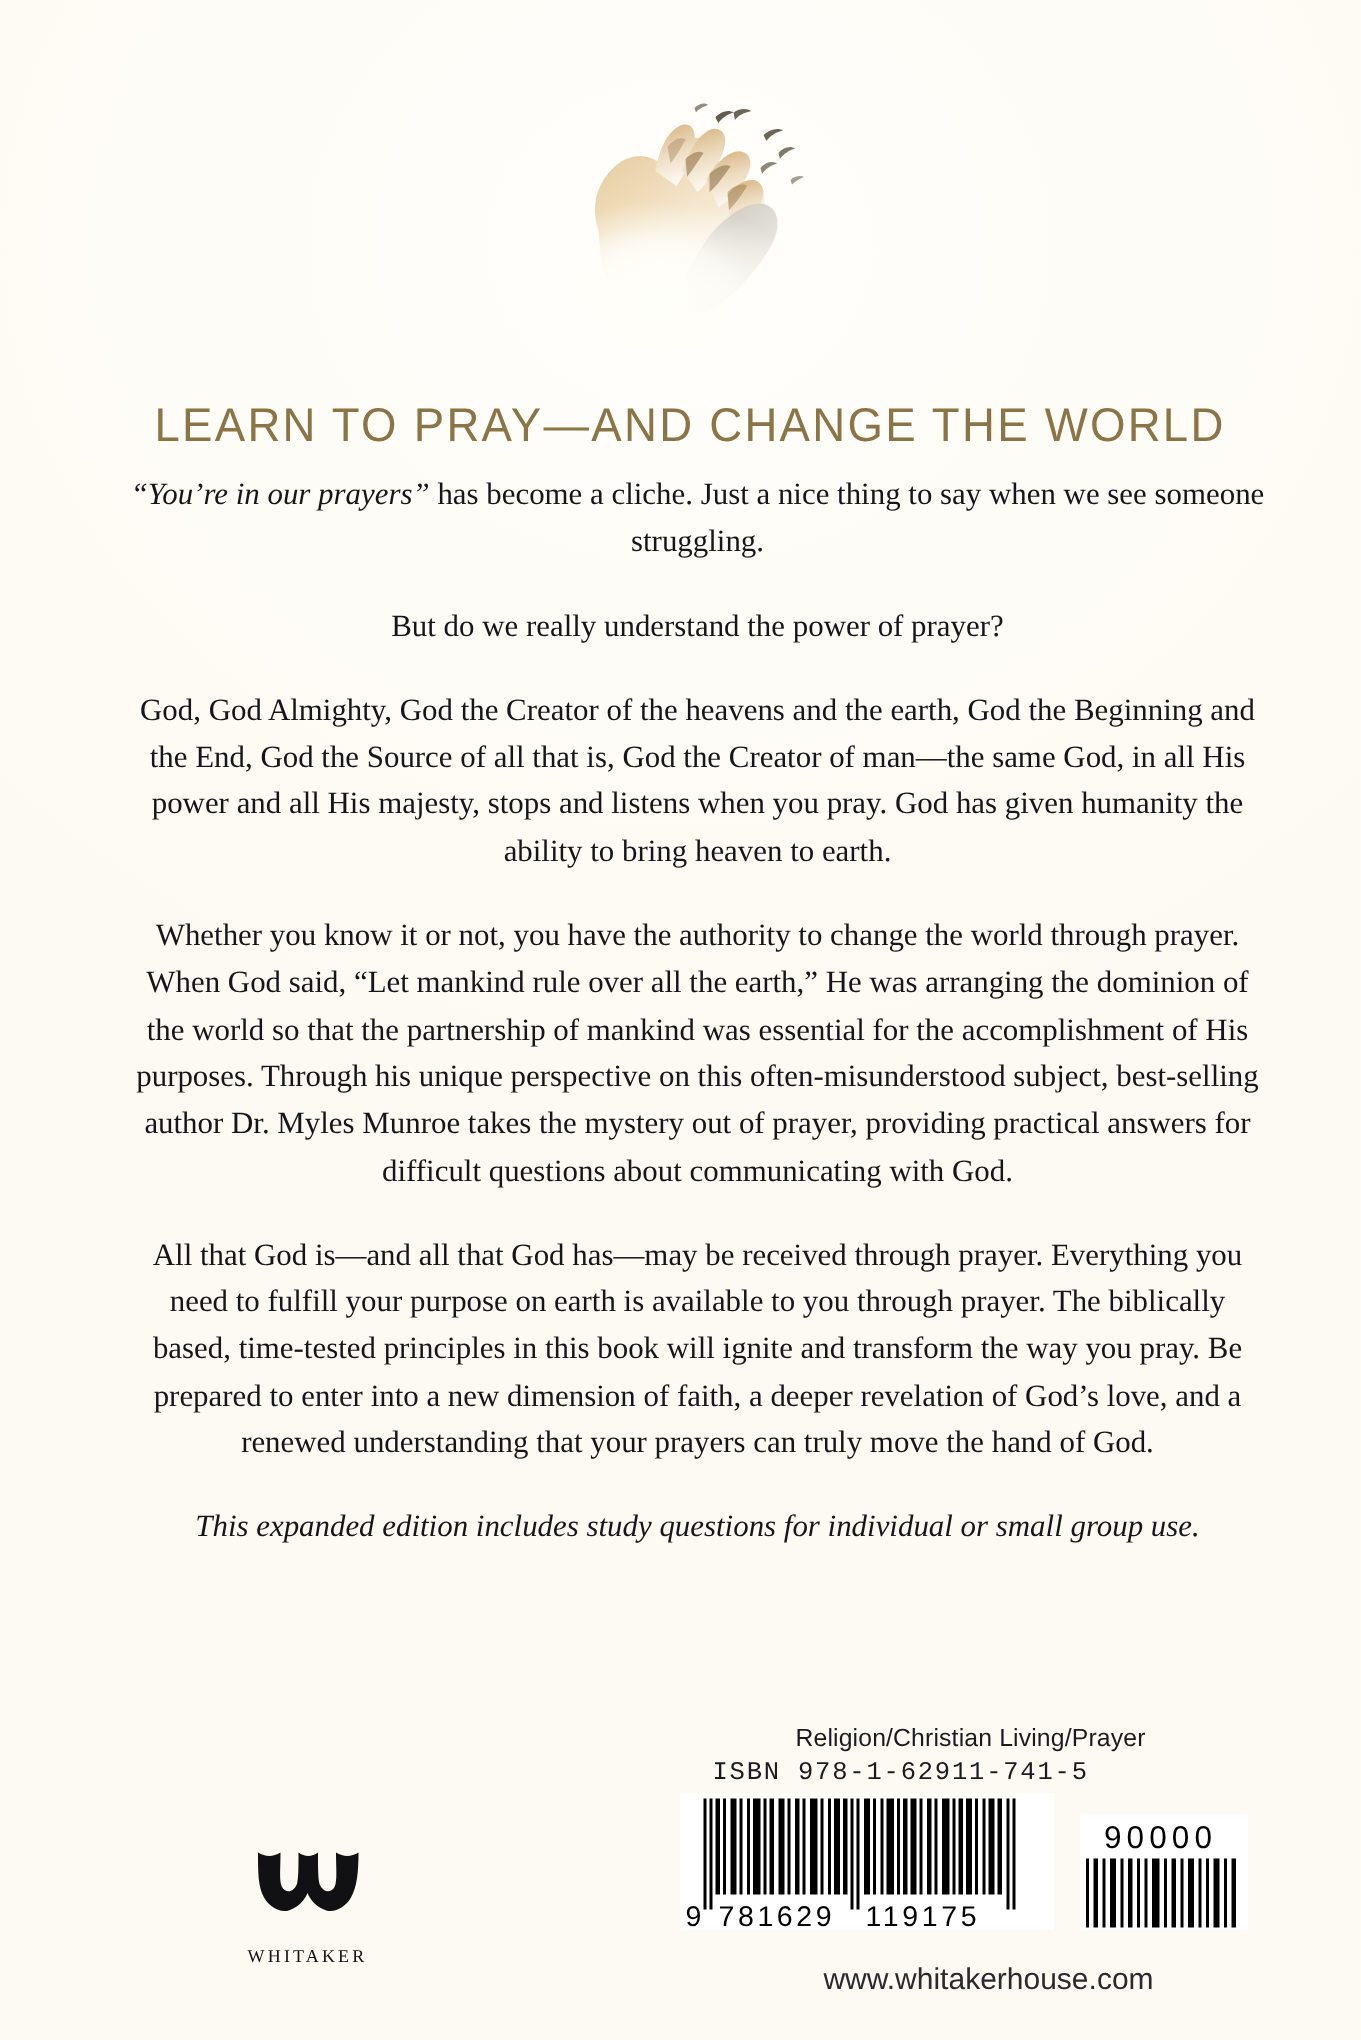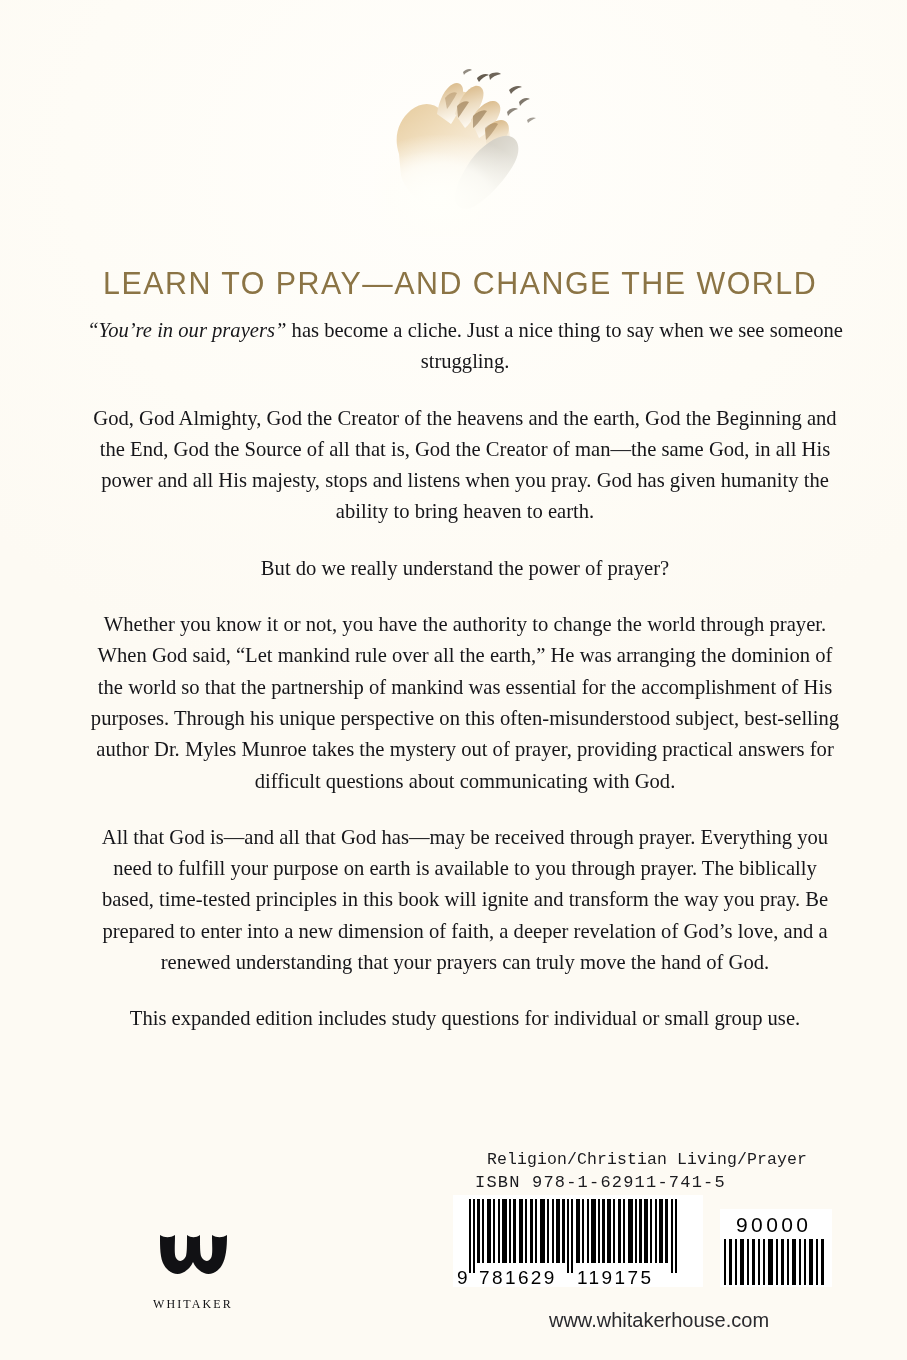--- a/index.html
+++ b/index.html
@@ -79,35 +79,36 @@
     margin: 0 0 25px 0;
     font-family: "Liberation Serif", serif;
     font-size: 20.6px;
     line-height: 1.52;
     color: #16161a;
     text-align: center;
   }
   .body-copy p:last-child { margin-bottom: 0; }
   .body-copy p em { font-style: italic; }
   p.closing {
+    font-style: italic;
     margin-top: 15px;
   }
 
   
   .footer {
     position: absolute;
     left: 0; right: 0;
     bottom: 0;
     height: 210px;
   }
 
   
   .publisher {
     position: absolute;
-    left: 88px;
+    left: 100px;
     bottom: 45px;
     width: 210px;
     text-align: center;
   }
   .logo-mark {
     display: block;
     margin: 0 auto 13px auto;
     width: 72px;
     height: 45px;
   }
@@ -124,21 +125,21 @@
 
   
   .right-block {
     position: absolute;
     right: 60px;
     bottom: 28px;
     width: 400px;
     text-align: center;
   }
   .category {
-    font-family: Liberation Mono, monospace;
+    font-family: Liberation Sans, sans-serif;
     font-size: 16.5px;
     color: #1b1b1f;
     letter-spacing: 0.1px;
     margin-bottom: 4px;
   }
   .isbn-line {
     font-family: "Liberation Mono", monospace;
     font-size: 17px;
     color: #1b1b1f;
     letter-spacing: 1.2px;
@@ -225,22 +226,22 @@
 
         <ellipse cx="82" cy="118" rx="62" ry="44" fill="url(#glow)"></ellipse>
       </svg>
     </div>
   </div>
 
   <h1 class="headline">LEARN TO PRAY—AND CHANGE THE WORLD</h1>
 
   <div class="body-copy">
     <p><em>“You’re in our prayers”</em><span> has become a cliche. Just a nice thing to say when we see someone struggling.</span></p>
+    <p>But do we really understand the power of prayer?</p>
     <p>God, God Almighty, God the Creator of the heavens and the earth, God the Beginning and the End, God the Source of all that is, God the Creator of man—the same God, in all His power and all His majesty, stops and listens when you pray. God has given humanity the ability to bring heaven to earth.</p>
-    <p>But do we really understand the power of prayer?</p>
     <p>Whether you know it or not, you have the authority to change the world through prayer. When God said, “Let mankind rule over all the earth,” He was arranging the dominion of the world so that the partnership of mankind was essential for the accomplishment of His purposes. Through his unique perspective on this often-misunderstood subject, best-selling author Dr. Myles Munroe takes the mystery out of prayer, providing practical answers for difficult questions about communicating with God.</p>
     <p>All that God is—and all that God has—may be received through prayer. Everything you need to fulfill your purpose on earth is available to you through prayer. The biblically based, time-tested principles in this book will ignite and transform the way you pray. Be prepared to enter into a new dimension of faith, a deeper revelation of God’s love, and a renewed understanding that your prayers can truly move the hand of God.</p>
     <p class="closing">This expanded edition includes study questions for individual or small group use.</p>
   </div>
 
   <div class="footer">
 
     <div class="publisher">
       <svg class="logo-mark" viewBox="0 0 72 45" xmlns="http://www.w3.org/2000/svg" aria-hidden="true">
         <path d="M3 3 C8 6 13 6 18 3 C18 14 17 22 19 26 C22 31 27 29 29 24 C30 20 30 13 30 3

